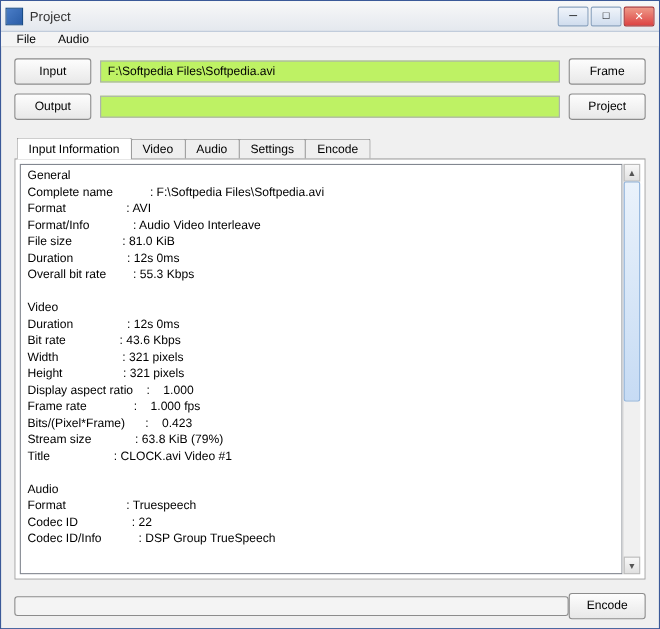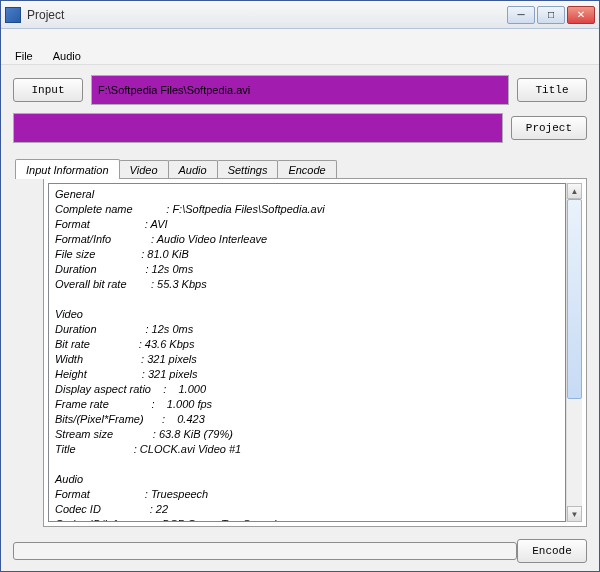--- a/index.html
+++ b/index.html
@@ -42,25 +42,25 @@
 .win-btn {
   width: 28px; height: 18px;
   border: 1px solid #8aa3c0;
   border-radius: 2px;
   background: linear-gradient(to bottom, #f0f4fa, #d0ddee);
   display: flex; align-items: center; justify-content: center;
   font-size: 10px;
 }
 .win-btn.close { background: linear-gradient(to bottom, #e98, #d44); border-color: #a33; color: #fff; }
 .menubar {
-  height: 36px;
+  height: 14px;
   background: #f4f4f4;
   border-bottom: 1px solid #ddd;
   display: flex;
-  align-items: flex-end;
+  align-items: center;
   padding: 0 4px;
 }
 .menu-item { padding: 2px 10px; cursor: default; }
 .main-area {
   flex: 1;
   padding: 10px 12px 8px 12px;
   display: flex;
   flex-direction: column;
   gap: 8px;
   overflow: hidden;
@@ -68,37 +68,35 @@
 .row { display: flex; gap: 8px; align-items: center; }
 .btn {
   min-width: 70px;
   height: 24px;
   background: linear-gradient(to bottom, #fdfdfd, #e8e8e8);
   border: 1px solid #8c8c8c;
   border-radius: 3px;
   font-size: 11px;
   padding: 0 14px;
   cursor: default;
-  font-family: Liberation Mono, monospace;
 }
 .txt-field {
   flex: 1;
-  height: 30px;
+  height: 20px;
   border: 1px solid #abadb3;
-  background: #a21caf;
+  background: #bef264;
   padding: 2px 6px;
   font-size: 11px;
 }
 .tab-region {
   flex: 1;
   margin-top: 6px;
   display: flex;
   flex-direction: column;
   overflow: hidden;
-  font-style: italic;
 }
 .tab-strip {
   display: flex;
   align-items: flex-end;
   height: 22px;
   padding-left: 2px;
 }
 .tab {
   padding: 3px 10px;
   border: 1px solid #9c9c9c;
@@ -116,21 +114,20 @@
   z-index: 2;
   padding-top: 4px;
 }
 .tab-panel {
   flex: 1;
   border: 1px solid #9c9c9c;
   background: #fff;
   margin-top: -1px;
   position: relative;
   overflow: hidden;
-  margin-left: 30px;
 }
 .scroll-inner {
   position: absolute;
   inset: 4px 20px 4px 4px;
   border: 1px solid #828790;
   background: #fff;
   padding: 3px 6px;
   font-family: "Segoe UI", Tahoma, sans-serif;
   font-size: 11px;
   line-height: 15px;
@@ -178,24 +175,25 @@
 
   <div class="menubar">
     <div class="menu-item">File</div>
     <div class="menu-item">Audio</div>
   </div>
 
   <div class="main-area">
     <div class="row">
       <button class="btn">Input</button>
       <input class="txt-field" value="F:\Softpedia Files\Softpedia.avi" style="">
-      <button class="btn">Title</button>
+      <button class="btn">Frame</button>
     </div>
 
     <div class="row">
+      <button class="btn">Output</button>
       <input class="txt-field" value="" style="">
       <button class="btn">Project</button>
     </div>
 
     <div class="tab-region">
       <div class="tab-strip">
         <div class="tab active">Input Information</div>
         <div class="tab">Video</div>
         <div class="tab">Audio</div>
         <div class="tab">Settings</div>

